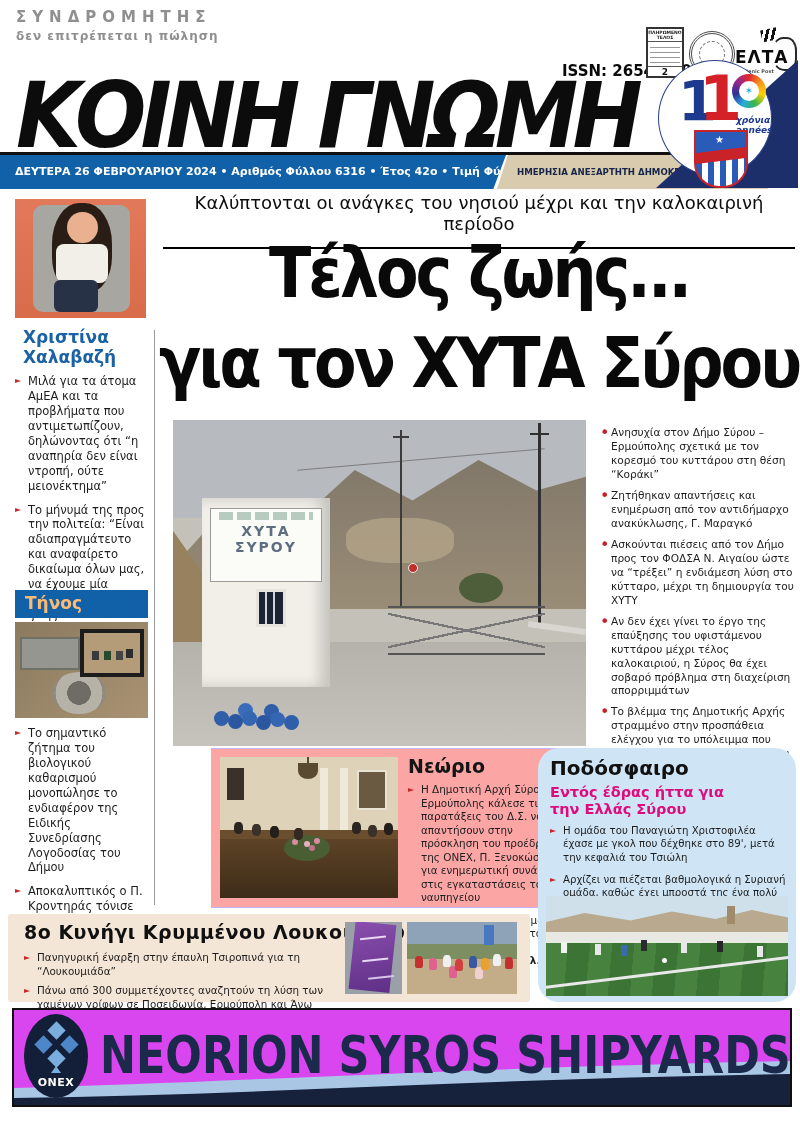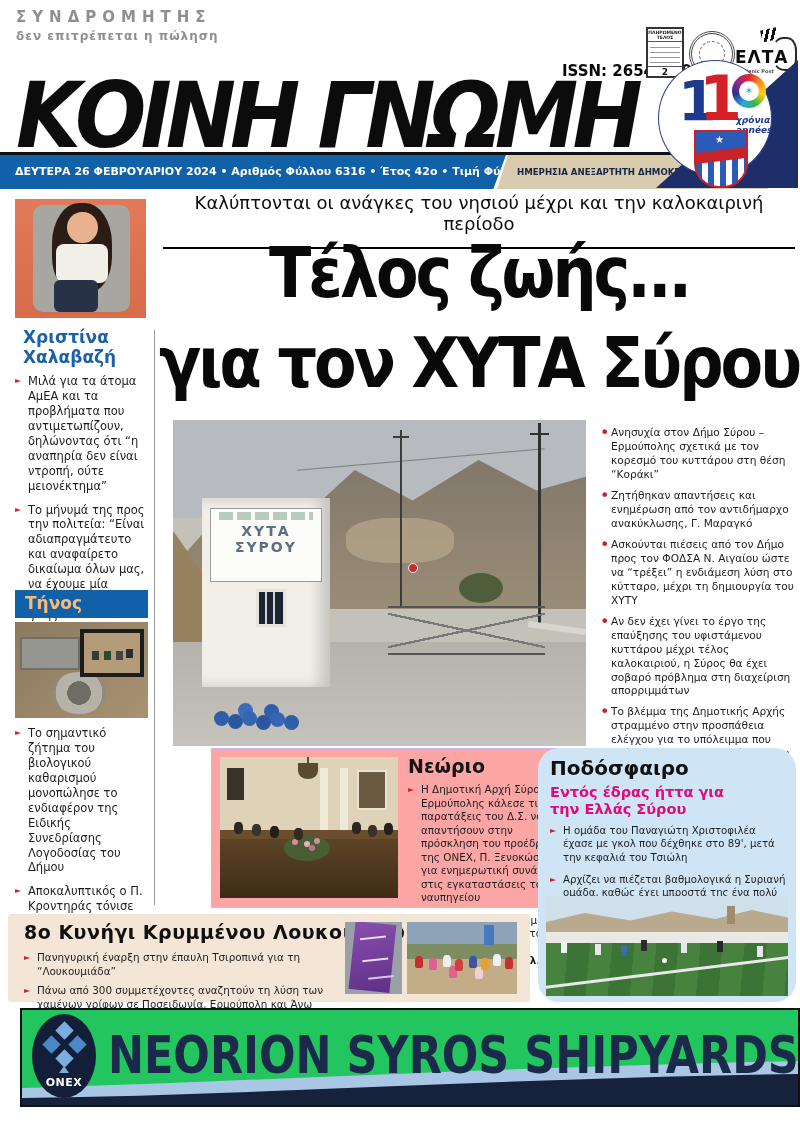--- a/index.html
+++ b/index.html
@@ -171,21 +171,21 @@
   .lk-flag{position:absolute;left:12%;top:2%;width:72%;height:94%;background:linear-gradient(160deg,#8a4fae,#5f2f86);transform:rotate(6deg);}
   .lk-flag::before{content:"";position:absolute;left:6px;top:14px;width:26px;height:2px;background:#e8d8f2;
         box-shadow:0 22px 0 #e8d8f2,4px 40px 0 #d8c4ea;transform:rotate(-12deg);}
   .photo-lk2{position:absolute;left:399px;top:8px;width:110px;height:72px;
         background:linear-gradient(#8fa3b8 0 30%,#7d8f62 30% 52%,#c3ad88 52%);overflow:hidden;}
   .lk-crowd{position:absolute;left:8px;top:34px;width:8px;height:12px;border-radius:40% 40% 20% 20%;background:#c23030;
         box-shadow:14px 2px 0 #e06090,28px -1px 0 #f0f0f0,40px 3px 0 #d04040,54px 0 0 #3858a0,66px 2px 0 #e8a030,78px -2px 0 #f0f0f0,90px 1px 0 #c23030,34px 10px 0 #e06090,60px 11px 0 #f0d0d0;}
   .lk-flag2{position:absolute;left:70%;top:4%;width:10px;height:20px;background:#4878c0;}
 
   
-  .ad{left:20px;top:1008px;width:776px;height:95px;border:2px solid #101010;background:#22c55e;overflow:hidden;}
+  .ad{left:12px;top:1008px;width:776px;height:95px;border:2px solid #101010;background:#d946ef;overflow:hidden;}
   .onex{position:absolute;left:10px;top:4px;width:64px;height:84px;background:#131e38;border-radius:50%;z-index:3;}
   .onex .dm{position:absolute;width:13px;height:13px;background:#79aede;transform:rotate(45deg);}
   .d-a{left:26px;top:10px;} .d-b{left:13px;top:24px;background:#4d87c8!important;}
   .d-c{left:39px;top:24px;background:#4d87c8!important;} .d-d{left:26px;top:38px;}
   .onex .tri{position:absolute;left:27px;top:52px;width:0;height:0;border-left:5px solid transparent;
         border-right:5px solid transparent;border-bottom:7px solid #79aede;}
   .onex .txt{position:absolute;left:0;right:0;top:62px;text-align:center;color:#fff;font-size:11px;font-weight:bold;letter-spacing:.5px;}
   .ad-text{position:absolute;left:86px;top:16px;font-size:43px;font-weight:bold;color:#1b2a4a;
         letter-spacing:0;white-space:nowrap;transform:scaleY(1.18);transform-origin:top left;z-index:2;}
   .ad-waves{position:absolute;left:0;bottom:0;width:100%;height:50px;z-index:1;}

